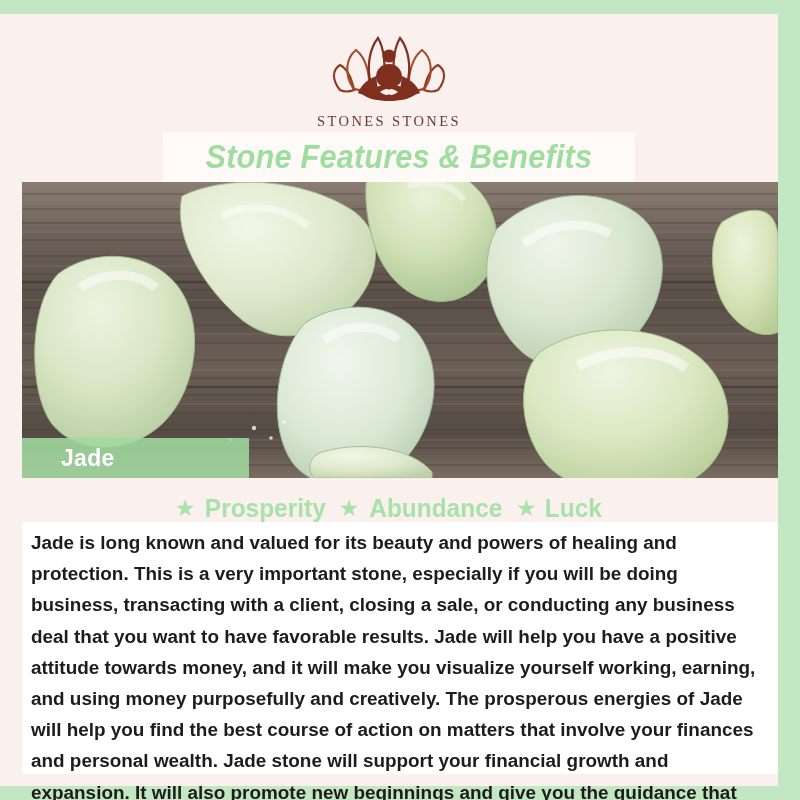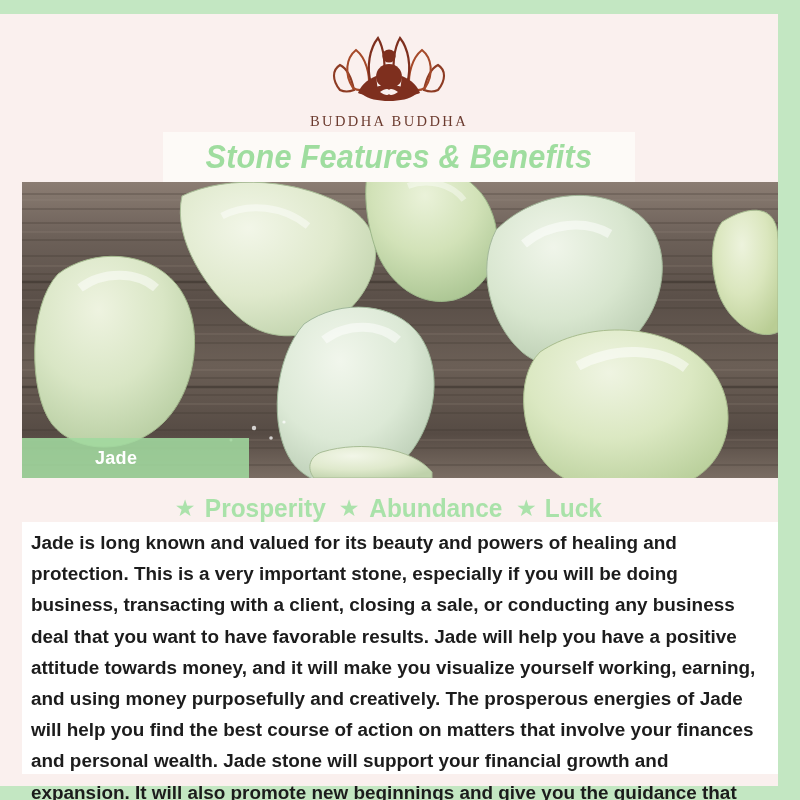--- a/index.html
+++ b/index.html
@@ -123,23 +123,23 @@
     left: 22px;
     top: 424px;
     width: 227px;
     height: 40px;
     background: rgba(160, 216, 158, 0.88);
     display: flex;
     align-items: center;
     z-index: 6;
   }
   .name-tag .tag-text {
-    margin-left: 73px;
+    margin-left: 39px;
     color: #ffffff;
-    font-size: 18px;
+    font-size: 23px;
     font-weight: bold;
     letter-spacing: 0.3px;
   }
 
   
   .keywords {
     position: absolute;
     top: 478px;
     left: 22px;
     width: 734px;
@@ -224,21 +224,21 @@
             <path d="M75 34 C83 34 88 40 88 47 C88 52 85 55 81 57 L69 57 C65 55 62 52 62 47 C62 40 67 34 75 34 Z"></path>
             <path d="M62 46 C52 50 46 57 44 63 C50 66 58 65 64 61 Z"></path>
             <path d="M88 46 C98 50 104 57 106 63 C100 66 92 65 86 61 Z"></path>
             <path d="M48 64 C55 58 66 55 75 55 C84 55 95 58 102 64 C96 69 86 71 75 71 C64 71 54 69 48 64 Z"></path>
           </g>
           <g fill="#faf0ee">
             <path d="M66 62 C70 59 74 58 75 60 C76 58 80 59 84 62 C80 65 76 66 75 64 C74 66 70 65 66 62 Z"></path>
           </g>
         </svg>
       </span>
-      <div class="brand-name">BUDDHA BUDDHA</div>
+      <div class="brand-name">STONES STONES</div>
     </div>
 
     <div class="title-ribbon">
       <span class="ribbon-text">Stone Features &amp; Benefits</span>
     </div>
 
     <div class="photo">
       <svg viewBox="0 0 756 296" preserveAspectRatio="none" xmlns="http://www.w3.org/2000/svg">
         <defs>
           <linearGradient id="wood" x1="0" y1="0" x2="0" y2="1">

